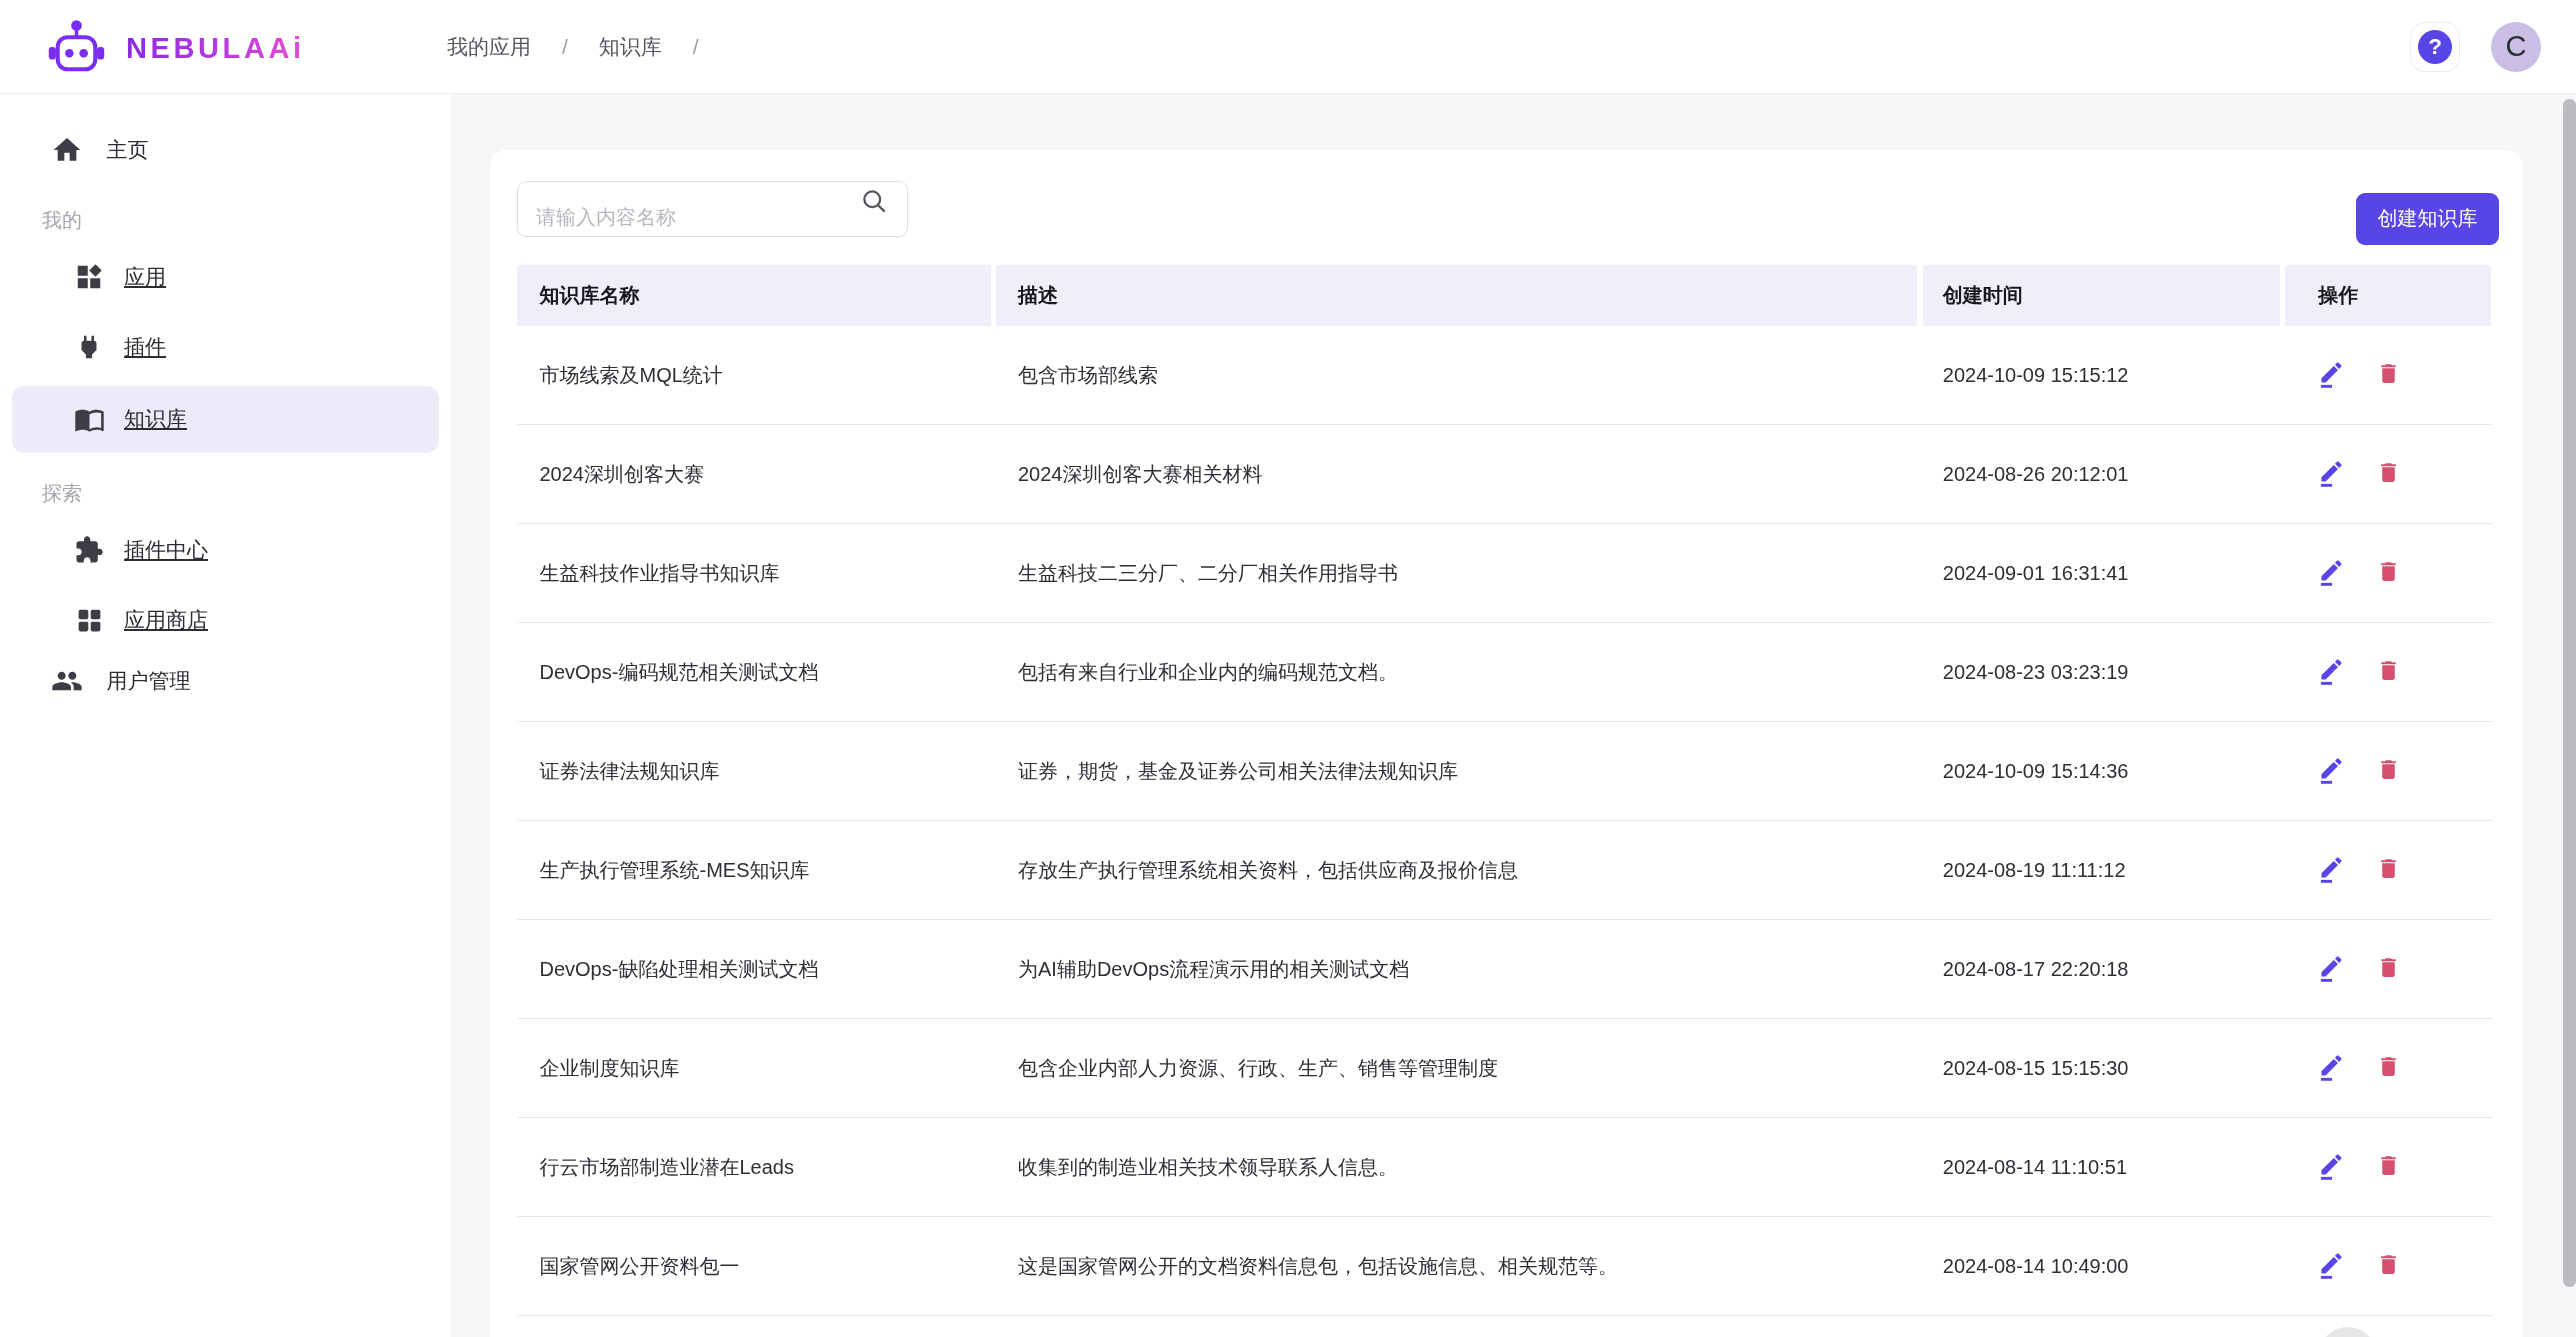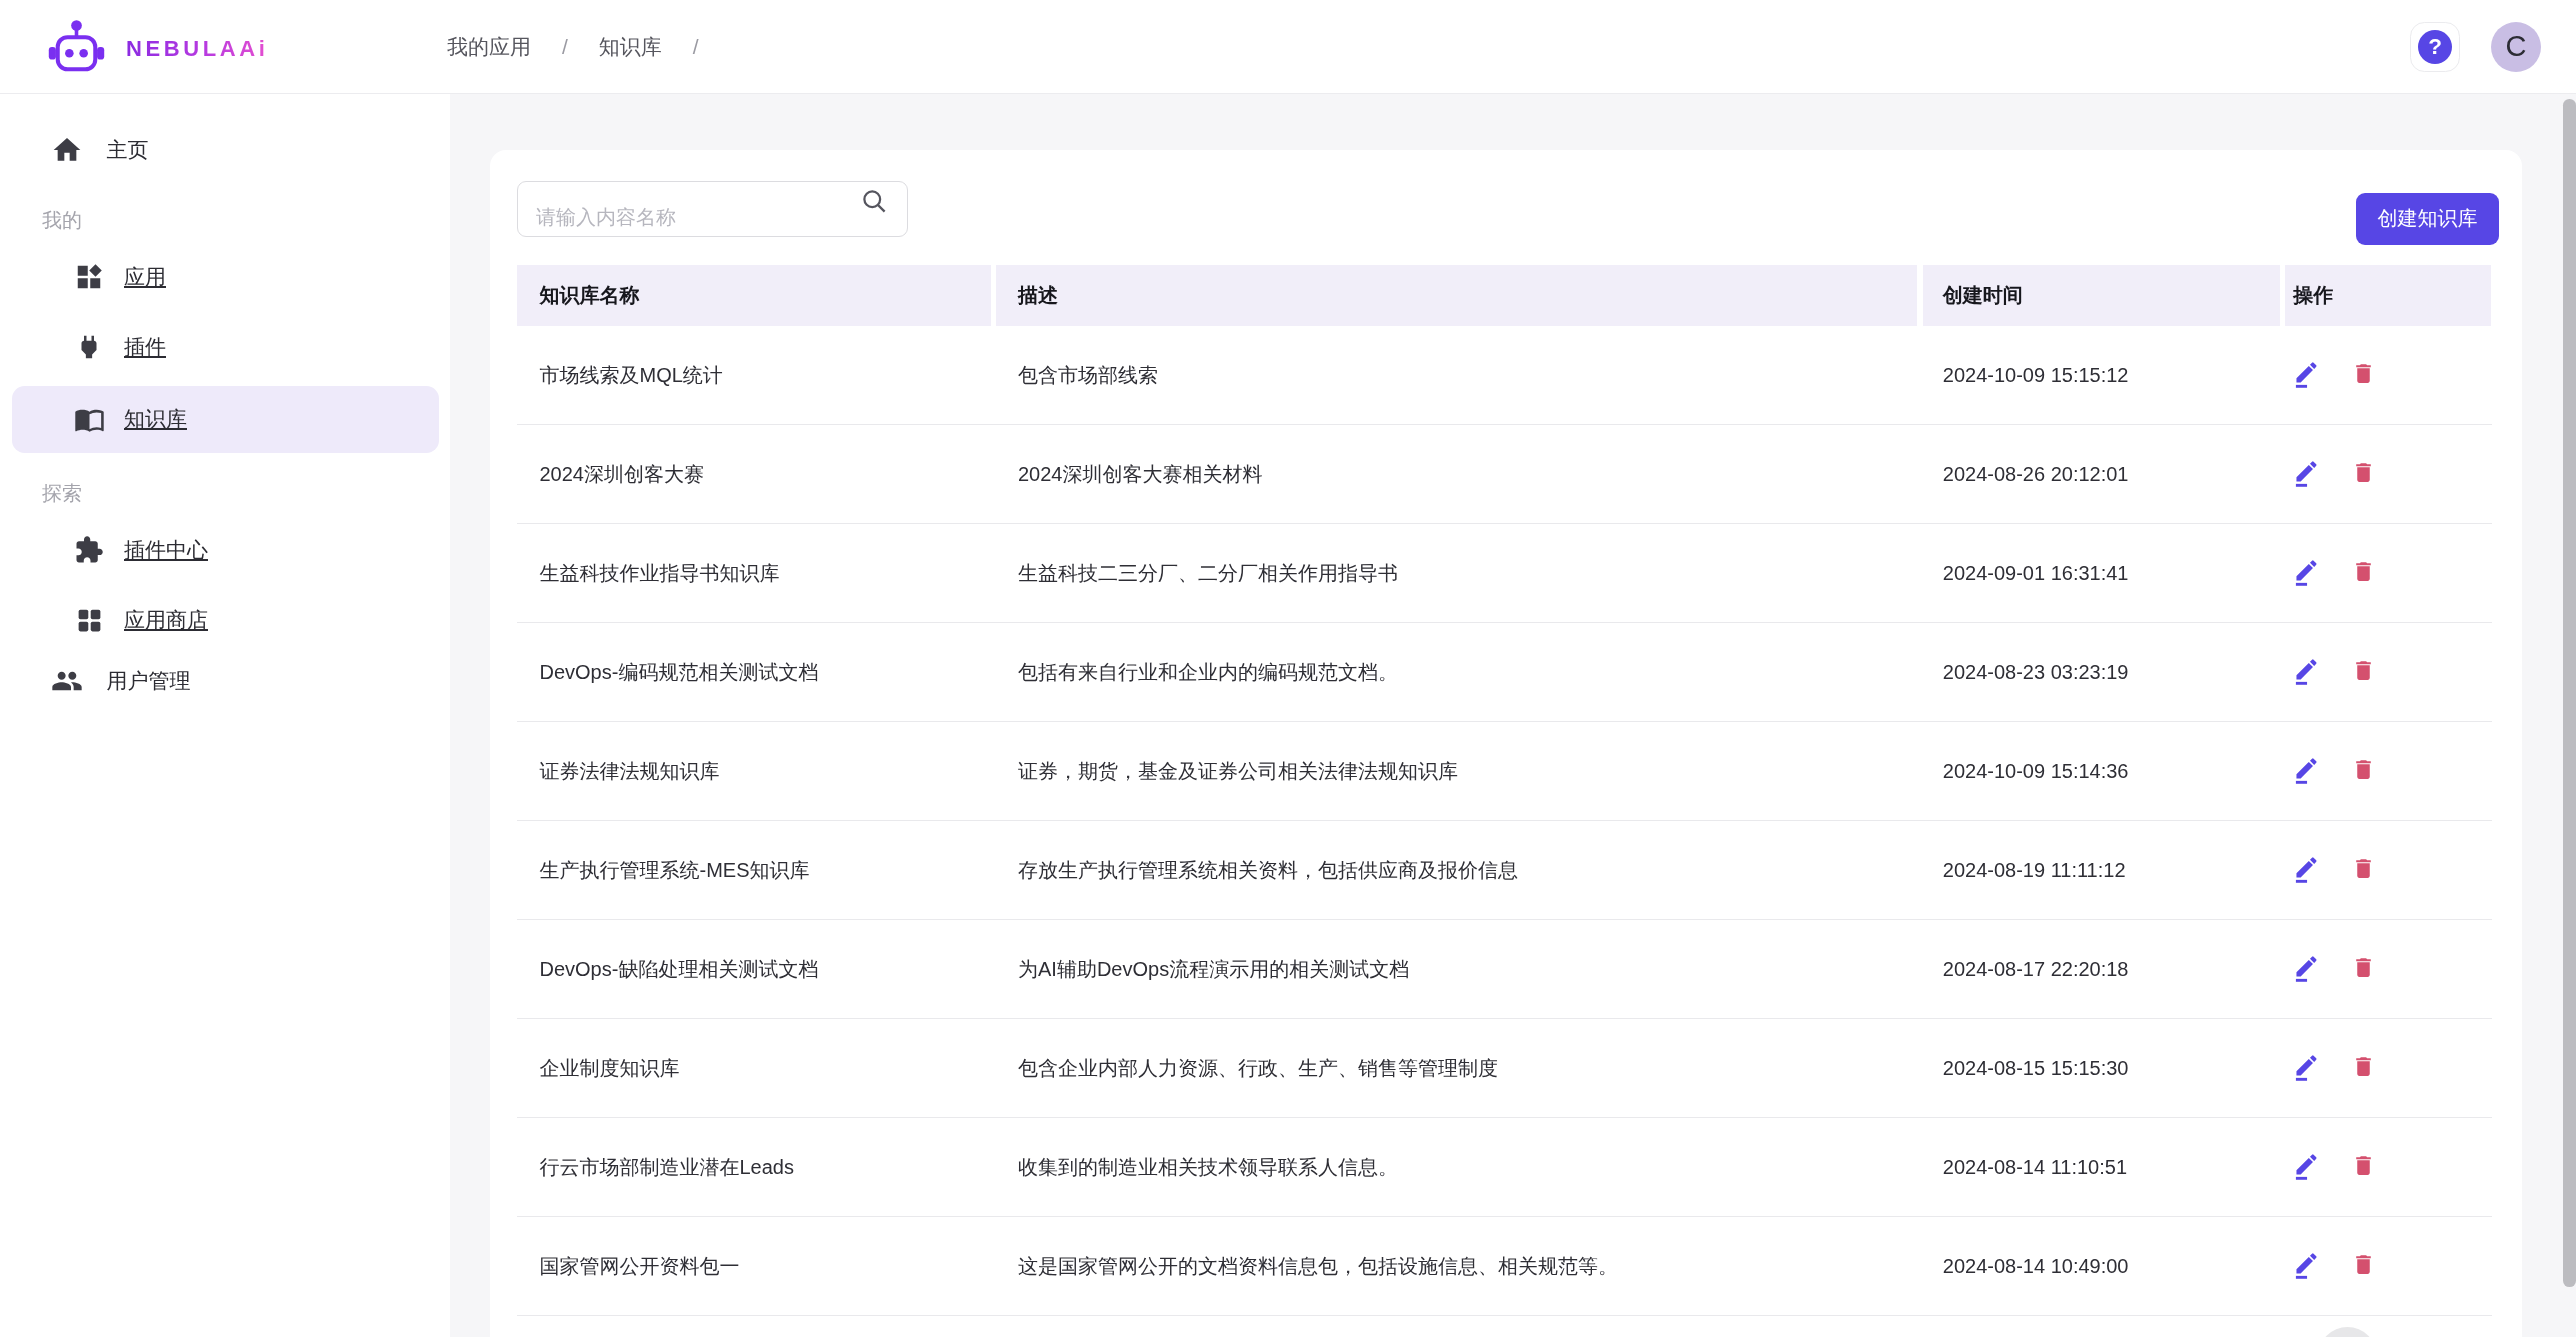--- a/index.html
+++ b/index.html
@@ -8,21 +8,21 @@
     font-family:"Liberation Sans","DejaVu Sans",sans-serif;
     background:#f6f6f8;
   }
   
   .header{
     position:absolute;left:0;top:0;width:2576px;height:93px;background:#ffffff;
     border-bottom:0.9px solid #ececef;z-index:5;
   }
   .logo{position:absolute;left:47px;top:18px;display:flex;align-items:center;gap:20px;}
   .brand{
-    font-size:22px;font-weight:800;letter-spacing:3.6px;
+    font-size:29px;font-weight:800;letter-spacing:3.6px;
     background:linear-gradient(90deg,#8b2be2 0%,#b73ae0 55%,#e44fd0 100%);
     -webkit-background-clip:text;background-clip:text;color:transparent;
   }
   .breadcrumb{position:absolute;left:447px;top:0;height:93px;display:flex;align-items:center;gap:31px;font-size:21px;color:#56565e;}
   .breadcrumb .sep{color:#9a9aa2;}
   .header-right{position:absolute;right:35px;top:21.6px;display:flex;align-items:center;gap:31px;}
   .help-btn{
     width:50px;height:50px;border:1.8px solid #ebebee;border-radius:14.4px;background:#fff;
     display:flex;align-items:center;justify-content:center;box-sizing:border-box;cursor:pointer;
   }
@@ -66,21 +66,21 @@
   .trow{display:grid;grid-template-columns:474px 921px 357px 206px;column-gap:5.4px;}
   .thead .cell{
     background:#f1eef9;height:61px;display:flex;align-items:center;
     font-size:20px;font-weight:bold;color:#17171d;
   }
   .tbody .trow{height:98px;border-bottom:0.9px solid #e9e9ec;}
   .tbody .cell{display:flex;align-items:center;font-size:20px;color:#2e2e35;overflow:hidden;white-space:nowrap;}
   .c-name{padding-left:22.5px;}
   .c-desc{padding-left:21.6px;}
   .c-time{padding-left:20px;}
-  .c-act{padding-left:8px;gap:31px;}
+  .c-act{padding-left:33px;gap:31px;}
   .icon-btn{background:none;border:none;padding:0;cursor:pointer;display:flex;align-items:center;}
   
   .fab{position:absolute;left:1868px;top:1234px;width:59px;height:59px;border-radius:50%;background:#e7e7e9;}
   
   .scroll-thumb{position:absolute;right:0;top:99px;width:12.6px;height:1188px;border-radius:6.3px;background:#bcbcc0;z-index:9;cursor:pointer;}
 </style>
 </head>
 <body>
 
 <div class="header">

